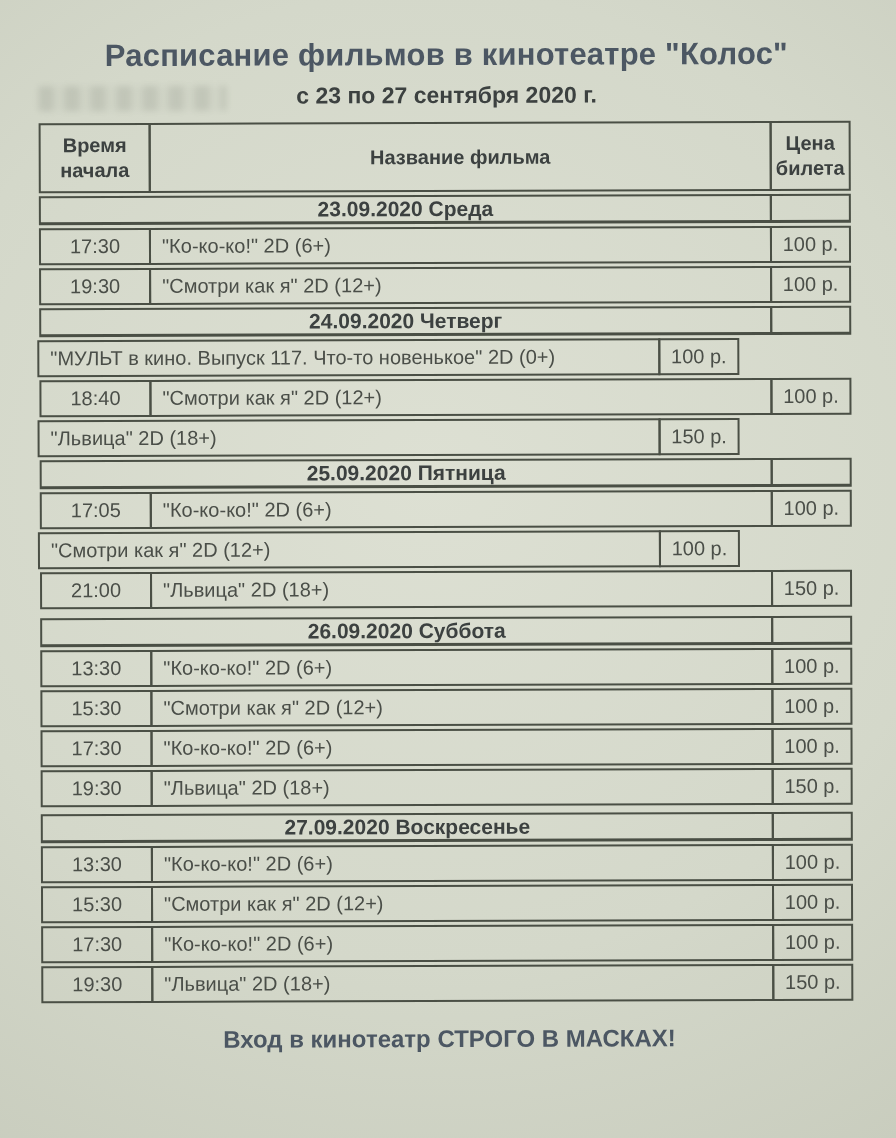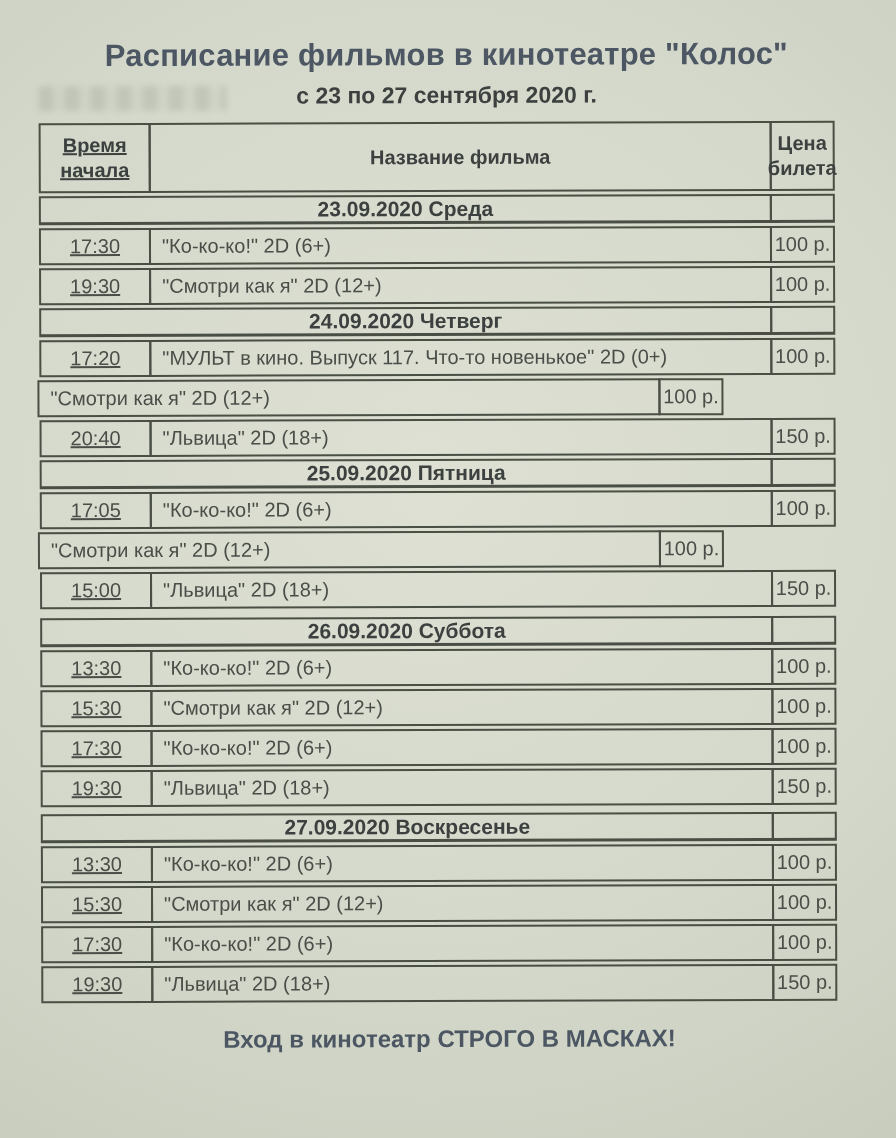--- a/index.html
+++ b/index.html
@@ -36,23 +36,23 @@
       rgba(104,110,98,.38) 0 15px, rgba(142,148,134,.14) 15px 26px);
     filter:blur(3px);opacity:.45;border-radius:2px;
   }
   .tbl{margin:13px 0 0 40px;width:816px;}
   .trow{display:flex;margin-bottom:3px;}
   .cell{
     box-sizing:border-box;border:2px solid var(--line,#4a4f45);
     display:flex;align-items:center;background:transparent;
     font-size:20px;color:var(--ink,#4a4e48);
   }
-  .c-time{width:112px;justify-content:center;min-height:37px;text-decoration:underline;}
+  .c-time{width:112px;justify-content:center;min-height:37px;}
   .c-film{width:623px;margin-left:-2px;padding-left:11px;min-height:37px;}
-  .c-price{width:65px;margin-left:-2px;justify-content:center;min-height:37px;}
+  .c-price{width:81px;margin-left:-2px;justify-content:center;min-height:37px;}
   .c-day{
     width:733px;justify-content:center;min-height:29px;
     font-weight:bold;font-size:21px;color:var(--ink-dark,#383c36);
     border-bottom-width:3px;
   }
   .day-row .c-price{border-bottom-width:3px;min-height:29px;}
   .thead .cell{
     min-height:70px;font-weight:bold;color:var(--ink-dark,#3f444a);
     text-align:center;line-height:25px;
   }
@@ -95,50 +95,49 @@
               <div class="cell c-film">"Смотри как я" 2D (12+)</div>
               <div class="cell c-price">100 р.</div>
             </div>
           </div>
           <div class="day-section" style="margin-top: 2px;">
             <div class="trow day-row">
               <div class="cell c-day">24.09.2020 Четверг</div>
               <div class="cell c-price"></div>
             </div>
             <div class="trow">
-              <div class="cell c-time">17:20</div>
               <div class="cell c-film">"МУЛЬТ в кино. Выпуск 117. Что-то новенькое" 2D (0+)</div>
               <div class="cell c-price">100 р.</div>
             </div>
             <div class="trow">
+              <div class="cell c-time">18:40</div>
               <div class="cell c-film">"Смотри как я" 2D (12+)</div>
               <div class="cell c-price">100 р.</div>
             </div>
             <div class="trow">
-              <div class="cell c-time">20:40</div>
               <div class="cell c-film">"Львица" 2D (18+)</div>
               <div class="cell c-price">150 р.</div>
             </div>
           </div>
           <div class="day-section" style="margin-top: 2px;">
             <div class="trow day-row">
               <div class="cell c-day">25.09.2020 Пятница</div>
               <div class="cell c-price"></div>
             </div>
             <div class="trow">
               <div class="cell c-time">17:05</div>
               <div class="cell c-film">"Ко-ко-ко!" 2D (6+)</div>
               <div class="cell c-price">100 р.</div>
             </div>
             <div class="trow">
               <div class="cell c-film">"Смотри как я" 2D (12+)</div>
               <div class="cell c-price">100 р.</div>
             </div>
             <div class="trow">
-              <div class="cell c-time">15:00</div>
+              <div class="cell c-time">21:00</div>
               <div class="cell c-film">"Львица" 2D (18+)</div>
               <div class="cell c-price">150 р.</div>
             </div>
           </div>
           <div class="day-section" style="margin-top: 9px;">
             <div class="trow day-row">
               <div class="cell c-day">26.09.2020 Суббота</div>
               <div class="cell c-price"></div>
             </div>
             <div class="trow">

